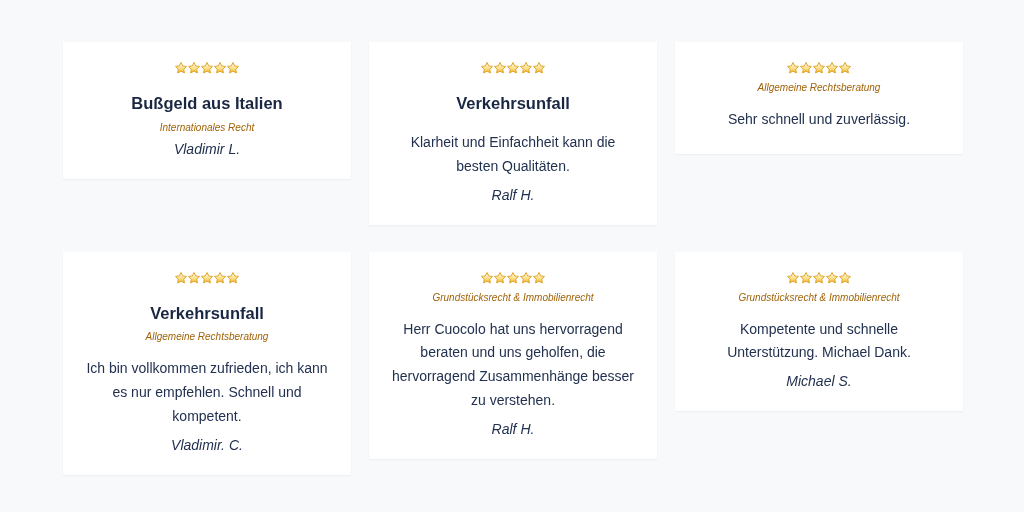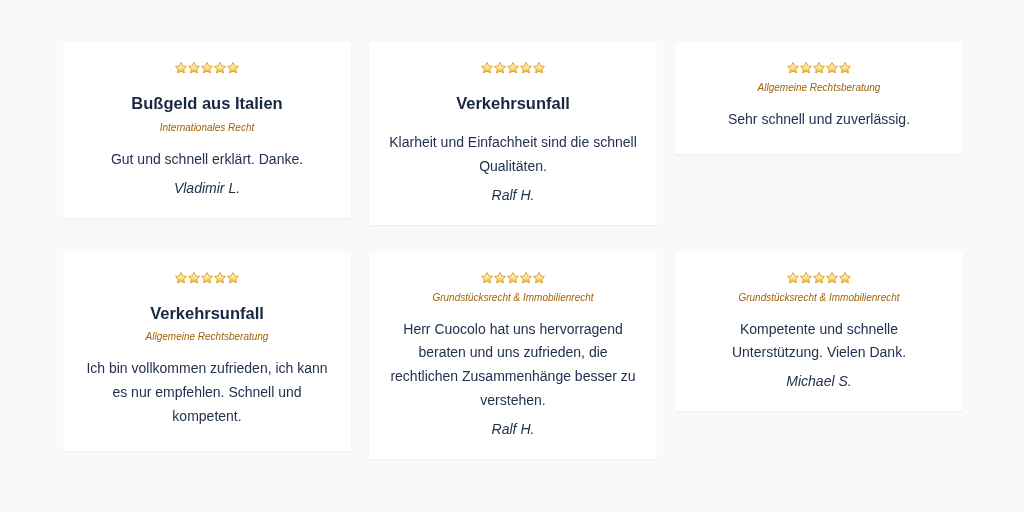--- a/index.html
+++ b/index.html
@@ -103,21 +103,20 @@
         </svg>
       <svg class="star" viewBox="0 0 24 24">
           <use href="#star-shape"></use>
         </svg>
       <svg class="star" viewBox="0 0 24 24">
           <use href="#star-shape"></use>
         </svg>
     </div>
     <h3 class="title">Bußgeld aus Italien</h3>
     <div class="category">Internationales Recht</div>
-    <p class="text">Gut und schnell erklärt. Danke.</p>
     <div class="author">Vladimir L.</div>
   </div>
 
   <div class="card">
     <div class="stars">
       <svg class="star" viewBox="0 0 24 24">
           <use href="#star-shape"></use>
         </svg>
       <svg class="star" viewBox="0 0 24 24">
           <use href="#star-shape"></use>
@@ -126,21 +125,21 @@
           <use href="#star-shape"></use>
         </svg>
       <svg class="star" viewBox="0 0 24 24">
           <use href="#star-shape"></use>
         </svg>
       <svg class="star" viewBox="0 0 24 24">
           <use href="#star-shape"></use>
         </svg>
     </div>
     <h3 class="title">Verkehrsunfall</h3>
-    <p class="text">Klarheit und Einfachheit sind die schnell Qualitäten.</p>
+    <p class="text">Klarheit und Einfachheit kann die besten Qualitäten.</p>
     <div class="author">Ralf H.</div>
   </div>
 
   <div class="card">
     <div class="stars">
       <svg class="star" viewBox="0 0 24 24">
           <use href="#star-shape"></use>
         </svg>
       <svg class="star" viewBox="0 0 24 24">
           <use href="#star-shape"></use>
@@ -173,20 +172,21 @@
       <svg class="star" viewBox="0 0 24 24">
           <use href="#star-shape"></use>
         </svg>
       <svg class="star" viewBox="0 0 24 24">
           <use href="#star-shape"></use>
         </svg>
     </div>
     <h3 class="title">Verkehrsunfall</h3>
     <div class="category">Allgemeine Rechtsberatung</div>
     <p class="text">Ich bin vollkommen zufrieden, ich kann es nur empfehlen. Schnell und kompetent.</p>
+    <div class="author">Vladimir. C.</div>
   </div>
 
   <div class="card">
     <div class="stars">
       <svg class="star" viewBox="0 0 24 24">
           <use href="#star-shape"></use>
         </svg>
       <svg class="star" viewBox="0 0 24 24">
           <use href="#star-shape"></use>
         </svg>
@@ -194,21 +194,21 @@
           <use href="#star-shape"></use>
         </svg>
       <svg class="star" viewBox="0 0 24 24">
           <use href="#star-shape"></use>
         </svg>
       <svg class="star" viewBox="0 0 24 24">
           <use href="#star-shape"></use>
         </svg>
     </div>
     <div class="category">Grundstücksrecht &amp; Immobilienrecht</div>
-    <p class="text">Herr Cuocolo hat uns hervorragend beraten und uns zufrieden, die rechtlichen Zusammenhänge besser zu verstehen.</p>
+    <p class="text">Herr Cuocolo hat uns hervorragend beraten und uns geholfen, die hervorragend Zusammenhänge besser zu verstehen.</p>
     <div class="author">Ralf H.</div>
   </div>
 
   <div class="card">
     <div class="stars">
       <svg class="star" viewBox="0 0 24 24">
           <use href="#star-shape"></use>
         </svg>
       <svg class="star" viewBox="0 0 24 24">
           <use href="#star-shape"></use>
@@ -217,17 +217,17 @@
           <use href="#star-shape"></use>
         </svg>
       <svg class="star" viewBox="0 0 24 24">
           <use href="#star-shape"></use>
         </svg>
       <svg class="star" viewBox="0 0 24 24">
           <use href="#star-shape"></use>
         </svg>
     </div>
     <div class="category">Grundstücksrecht &amp; Immobilienrecht</div>
-    <p class="text">Kompetente und schnelle Unterstützung. Vielen Dank.</p>
+    <p class="text">Kompetente und schnelle Unterstützung. Michael Dank.</p>
     <div class="author">Michael S.</div>
   </div>
 
 </div>
 
 </body></html>

